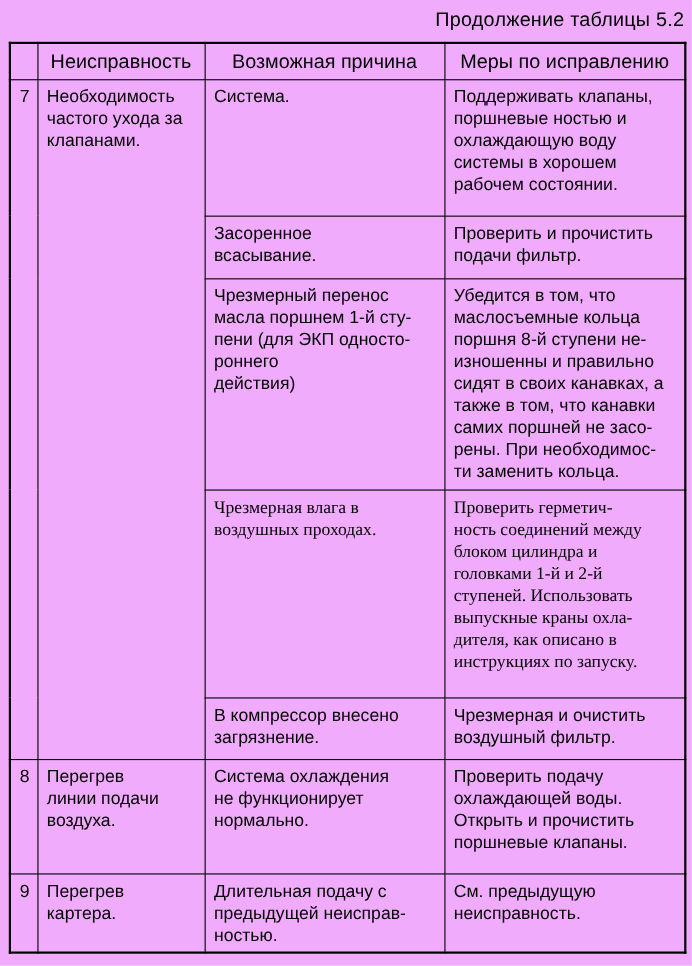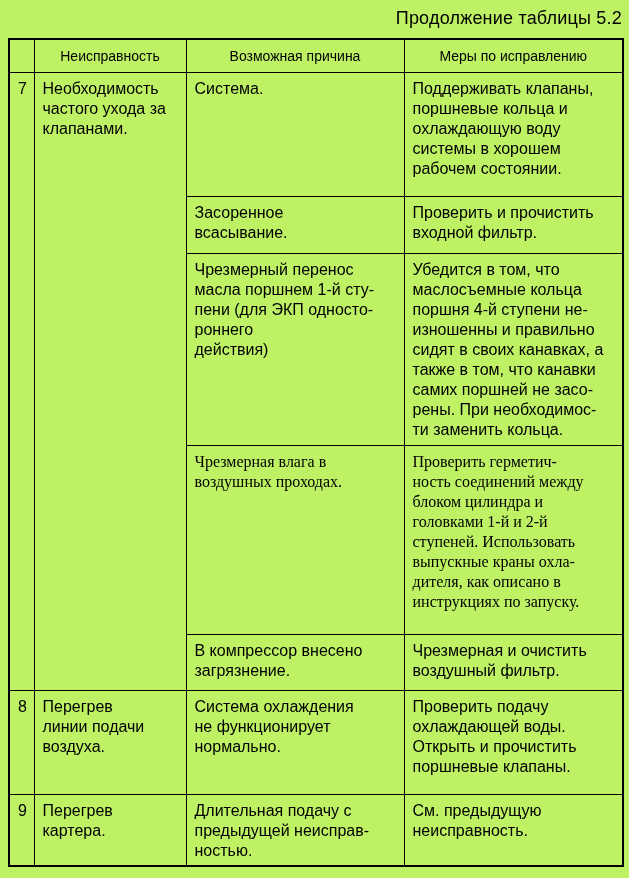--- a/index.html
+++ b/index.html
@@ -8,21 +8,21 @@
     background: #ffffff;
     width: 629px;
     font-family: "Liberation Sans", "DejaVu Sans", sans-serif;
     color: #000;
   }
   .page {
     width: 629px;
     height: 878px;
     box-sizing: border-box;
     padding: 6px 7px 0 8px;
-    background: #bef264;
+    background: #f0abfc;
   }
   .title {
     text-align: right;
     font-size: 18px;
     line-height: 24px;
     margin: 0 0 8px 0;
     font-weight: normal;
     letter-spacing: 0.2px;
   }
   table.tbl {
@@ -37,21 +37,21 @@
     text-align: left;
     padding: 6px 8px 4px 8px;
     font-size: 16px;
     line-height: 20px;
     white-space: pre-line;
     font-weight: normal;
     overflow: hidden;
     box-sizing: border-box;
   }
   .tbl th {
-    font-size: 14px;
+    font-size: 18px;
     line-height: 16px;
     text-align: center;
     vertical-align: middle;
     padding: 4px 2px;
     white-space: normal;
   }
   .num-cell {
     text-align: center;
     padding-left: 2px;
     padding-right: 2px;
@@ -88,40 +88,40 @@
       <th>Меры по исправлению</th>
     </tr>
 
     <tr class="h-r7a">
       <td class="num-cell" rowspan="5">7</td>
       <td rowspan="5">Необходимость
 частого ухода за
 клапанами.</td>
       <td>Система.</td>
       <td>Поддерживать клапаны,
-поршневые кольца и
+поршневые ностью и
 охлаждающую воду
 системы в хорошем
 рабочем состоянии.</td>
     </tr>
     <tr class="h-r7b">
       <td>Засоренное
 всасывание.</td>
       <td>Проверить и прочистить
-входной фильтр.</td>
+подачи фильтр.</td>
     </tr>
     <tr class="h-r7c">
       <td>Чрезмерный перенос
 масла поршнем 1-й сту-
 пени (для ЭКП односто-
 роннего
 действия)</td>
       <td>Убедится в том, что
 маслосъемные кольца
-поршня 4-й ступени не-
+поршня 8-й ступени не-
 изношенны и правильно
 сидят в своих канавках, а
 также в том, что канавки
 самих поршней не засо-
 рены. При необходимос-
 ти заменить кольца.</td>
     </tr>
     <tr class="h-r7d">
       <td>Чрезмерная влага в
 воздушных проходах.</td>

